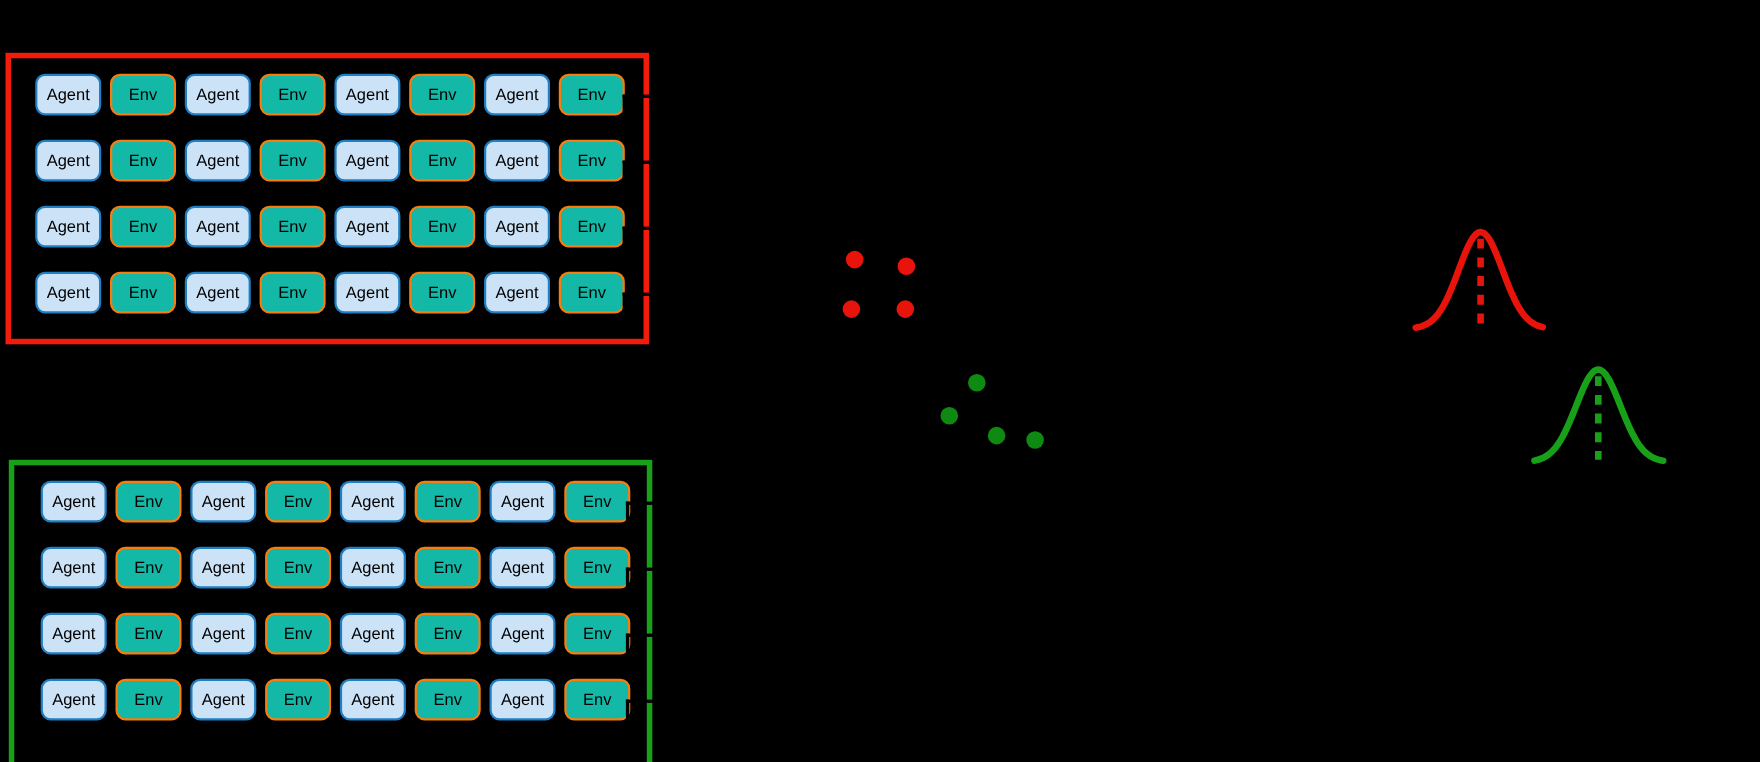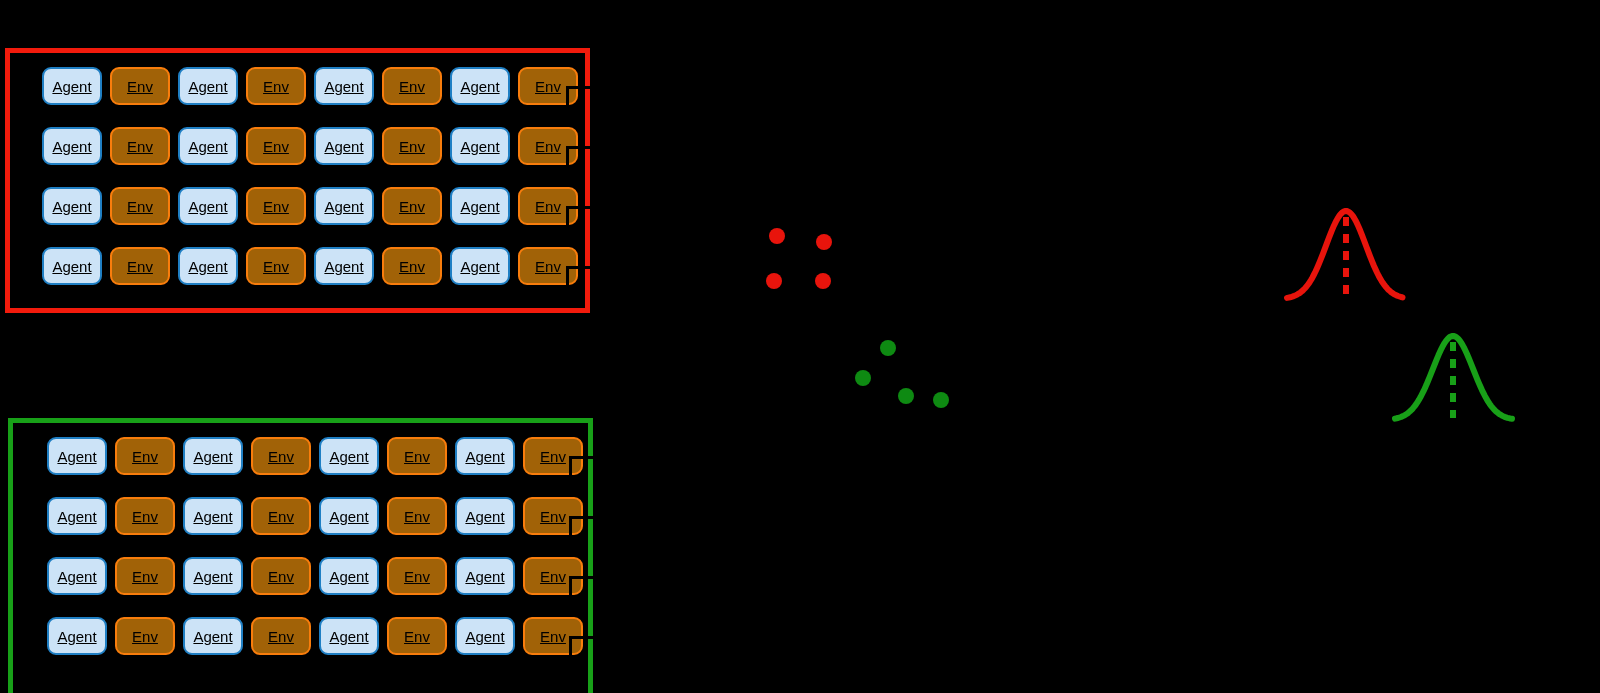--- a/index.html
+++ b/index.html
@@ -8,31 +8,31 @@
     font-family:"Liberation Sans","DejaVu Sans",sans-serif;
   }
   .stage{position:absolute;left:0;top:0;width:1600px;height:693px;}
 
   
   .panel{position:absolute;box-sizing:border-box;background:#000;}
   #panel-top{left:5px;top:48px;width:585px;height:265px;border:5px solid #f21b0c;}
   #panel-bottom{left:8px;top:418px;width:585px;height:300px;border:5px solid #18a018;}
 
   .grid{position:absolute;left:0;top:0;width:100%;height:100%;}
-  .row{position:absolute;left:18px;display:flex;gap:8px;text-decoration:underline;}
+  .row{position:absolute;left:8px;display:flex;gap:8px;}
   #panel-top .row{padding-left:14px;}
   #panel-bottom .row{padding-left:16px;}
 
   .node{
     width:60px;height:38px;border-radius:9px;box-sizing:border-box;
     display:flex;align-items:center;justify-content:center;
     font-size:15px;color:#000;line-height:1;
   }
   .node.agent{background:#cce3f7;border:2.5px solid #1f7fc4;}
-  .node.env{background:#a16207;border:2.5px solid #f97d0c;}
+  .node.env{background:#14b8a6;border:2.5px solid #f97d0c;}
 
   
   .connector{position:absolute;height:3px;background:#000;}
   .spine{position:absolute;width:3px;background:#000;}
 
   
   .dot{position:absolute;border-radius:50%;}
   .dot.red{background:#e8140c;}
   .dot.green{background:#0e8a12;}
 

